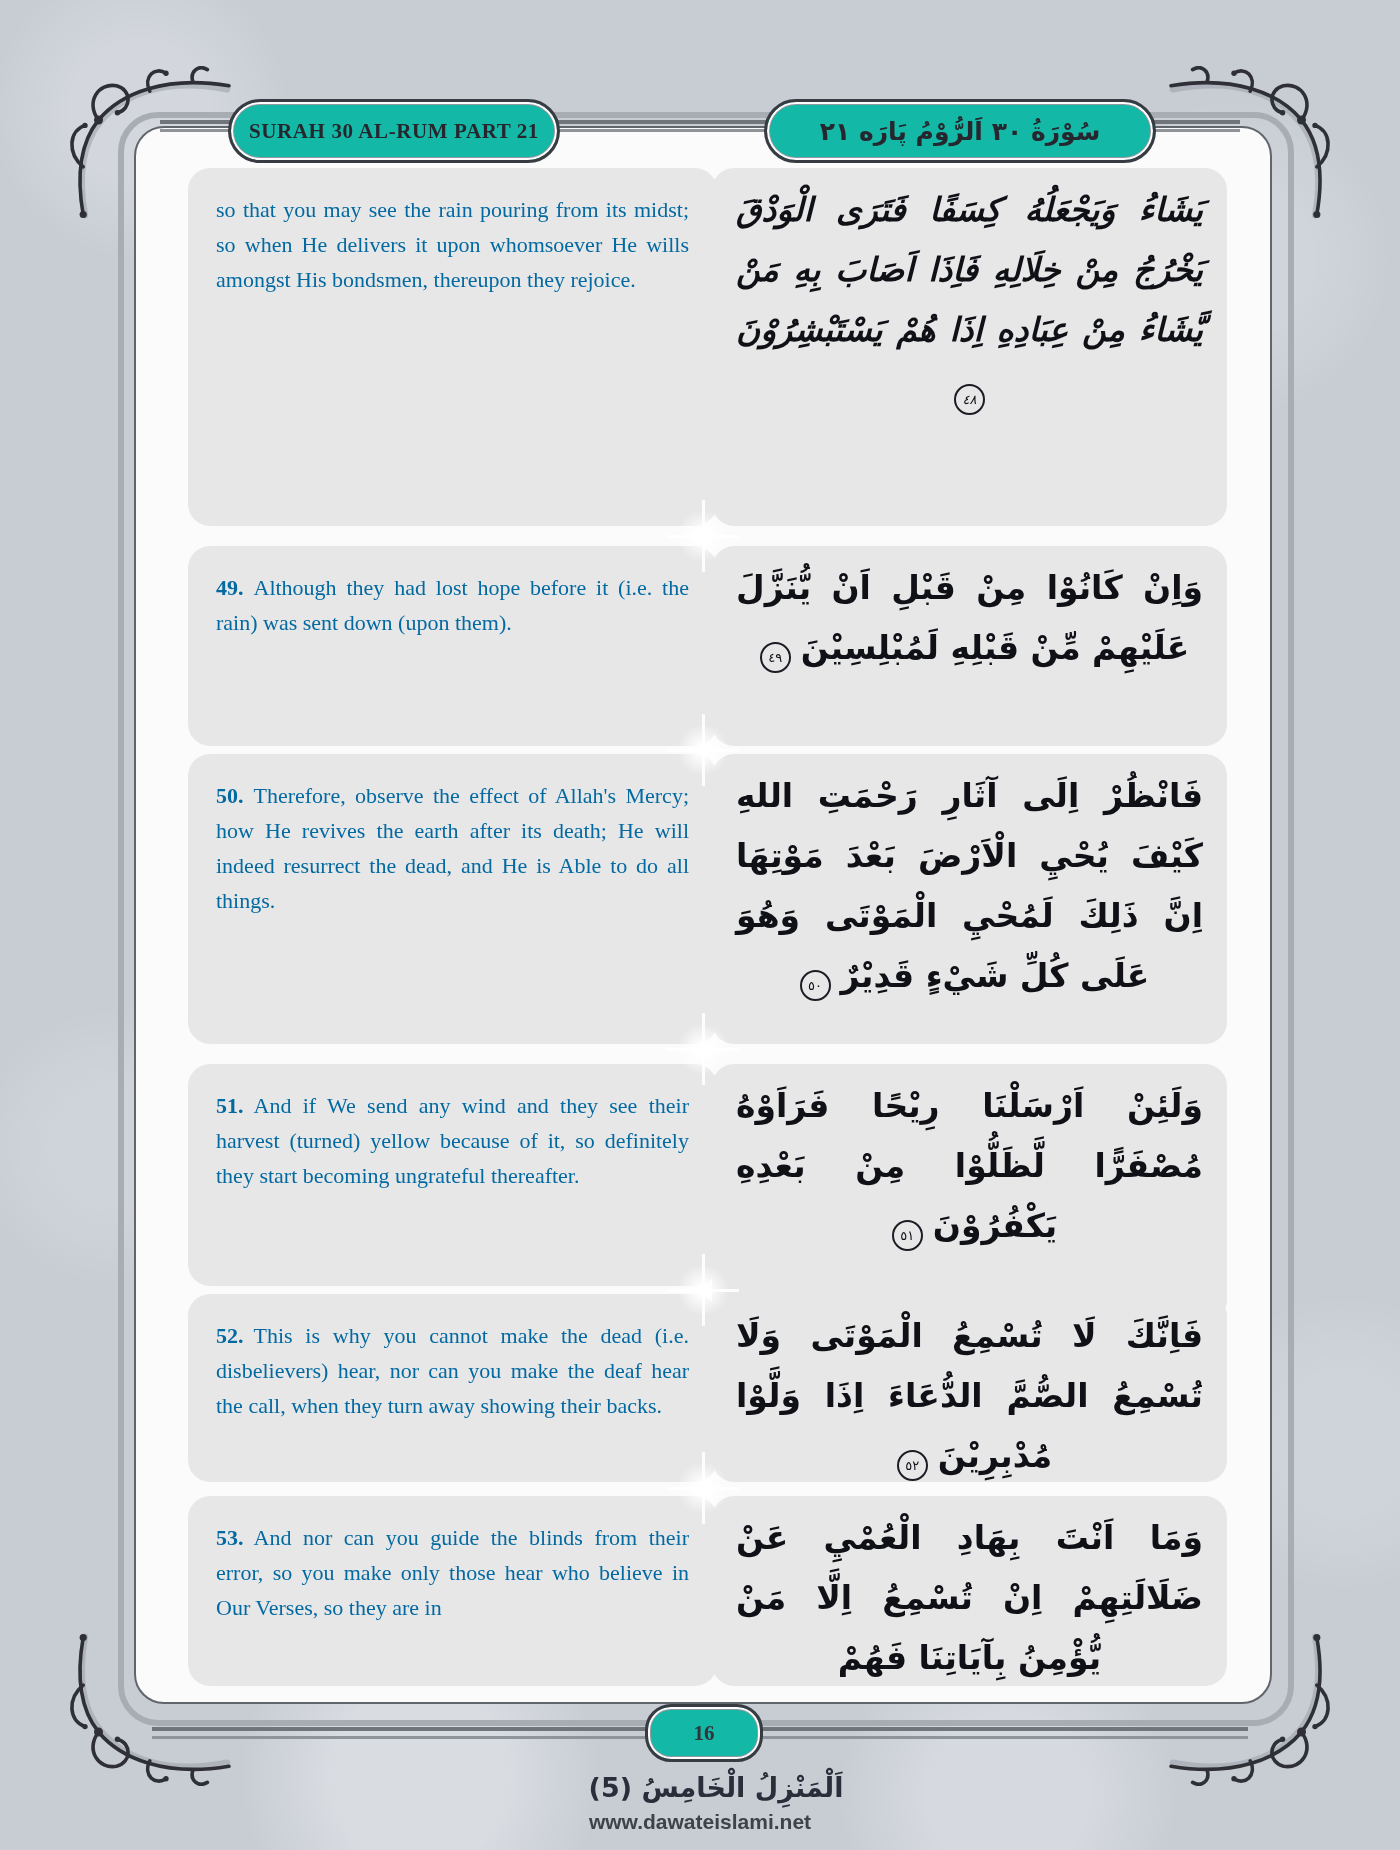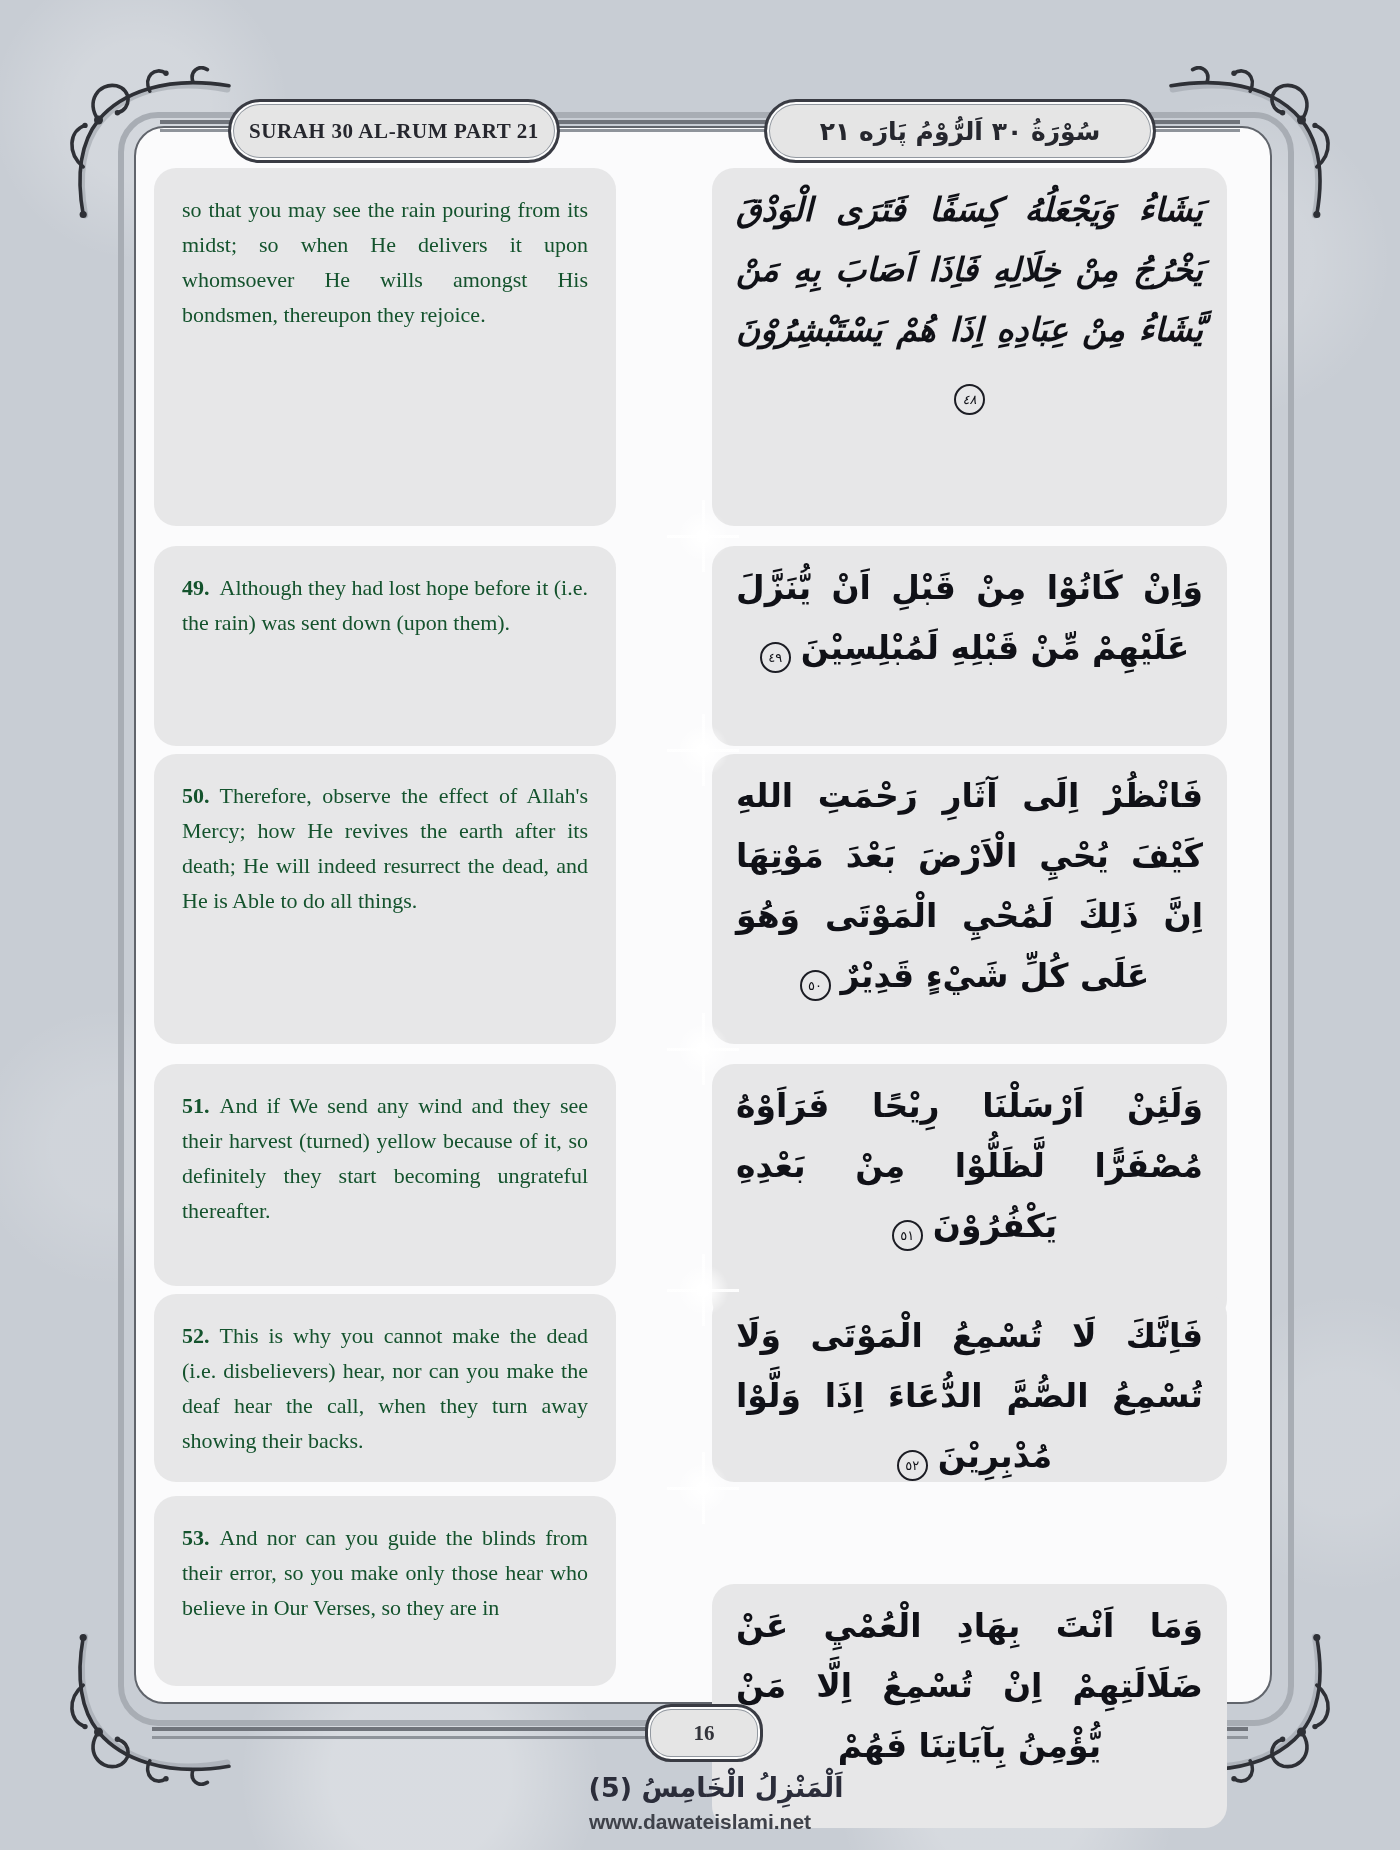--- a/index.html
+++ b/index.html
@@ -16,44 +16,44 @@
     font-family:"Liberation Serif", serif;
   }
   .frame-grey{position:absolute;left:118px;top:112px;width:1164px;height:1602px;
     border:6px solid #a8adb4;border-radius:40px;background:transparent;}
   .frame-dark{position:absolute;left:134px;top:126px;width:1134px;height:1574px;
     border:2px solid #61656c;border-radius:30px;background:#fbfbfc;}
   .hbar{position:absolute;height:13px;
     background:linear-gradient(to bottom,#70747b 0 4px,transparent 4px 9px,#8f949b 9px 12px,transparent 12px);}
   .top-bar{left:160px;top:120px;width:1080px;}
   .bottom-bar{left:152px;top:1727px;width:1096px;}
-  .pill{position:absolute;background:#e5e5e5;border:3px solid #393b43;border-radius:32px;
+  .pill{position:absolute;background:#14b8a6;border:3px solid #393b43;border-radius:32px;
     display:flex;align-items:center;justify-content:center;
     box-shadow:inset 0 0 0 2px #fdfdfd, inset 0 0 0 3px #9298a0;text-align:right;}
   .pill-left{left:228px;top:99px;width:326px;height:58px;
     font-size:21px;font-weight:bold;letter-spacing:.6px;color:#26272e;}
   .pill-right{left:764px;top:99px;width:386px;height:58px;
     font-family:"DejaVu Sans",sans-serif;font-size:25px;font-weight:bold;color:#26272e;direction:rtl;}
   .pill-page{left:645px;top:1704px;width:112px;height:52px;border-radius:26px;
     font-size:21px;font-weight:bold;color:#33343b;}
   .block{position:absolute;background:#e7e7e8;border-radius:22px;overflow:hidden;box-sizing:border-box;}
-  .en{left:154px;width:462px;padding:24px 28px 0 28px;
-    font-size:22px;line-height:35px;color:#14532d;
+  .en{left:188px;width:529px;padding:24px 28px 0 28px;
+    font-size:22px;line-height:35px;color:#0369a1;
     text-align:justify;text-align-last:left;}
   .en b{margin-right:10px;}
   .ar{left:712px;width:515px;padding:12px 24px 0 24px;
     direction:rtl;font-family:"DejaVu Sans",sans-serif;font-weight:bold;
     font-size:33px;line-height:60px;color:#101117;
     text-align:justify;text-align-last:center;}
   .r1en{top:168px;height:358px;} .r1ar{top:168px;height:358px;font-style:italic;}
   .r2en{top:546px;height:200px;} .r2ar{top:546px;height:200px;}
   .r3en{top:754px;height:290px;} .r3ar{top:754px;height:290px;}
   .r4en{top:1064px;height:222px;} .r4ar{top:1064px;height:258px;}
   .r5en{top:1294px;height:188px;} .r5ar{top:1294px;height:188px;}
-  .r6en{top:1496px;height:190px;} .r6ar{top:1584px;height:244px;}
+  .r6en{top:1496px;height:190px;} .r6ar{top:1496px;height:190px;}
   .ayah-mark{display:inline-flex;align-items:center;justify-content:center;
     width:27px;height:27px;border:2px solid #1c1d24;border-radius:50%;
     font-size:13px;font-weight:normal;line-height:1;vertical-align:-3px;margin:0 10px;}
   .ayah-mark:empty{display:none;}
   .sparkle{position:absolute;width:72px;height:72px;margin:-36px 0 0 -36px;pointer-events:none;
     background:
       radial-gradient(circle, rgba(255,255,255,.98) 0 5px, rgba(255,255,255,0) 26px),
       linear-gradient(rgba(255,255,255,.9),rgba(255,255,255,.9)) center/3px 72px no-repeat,
       linear-gradient(rgba(255,255,255,.9),rgba(255,255,255,.9)) center/72px 3px no-repeat;}
   .corner{position:absolute;width:180px;height:180px;}

